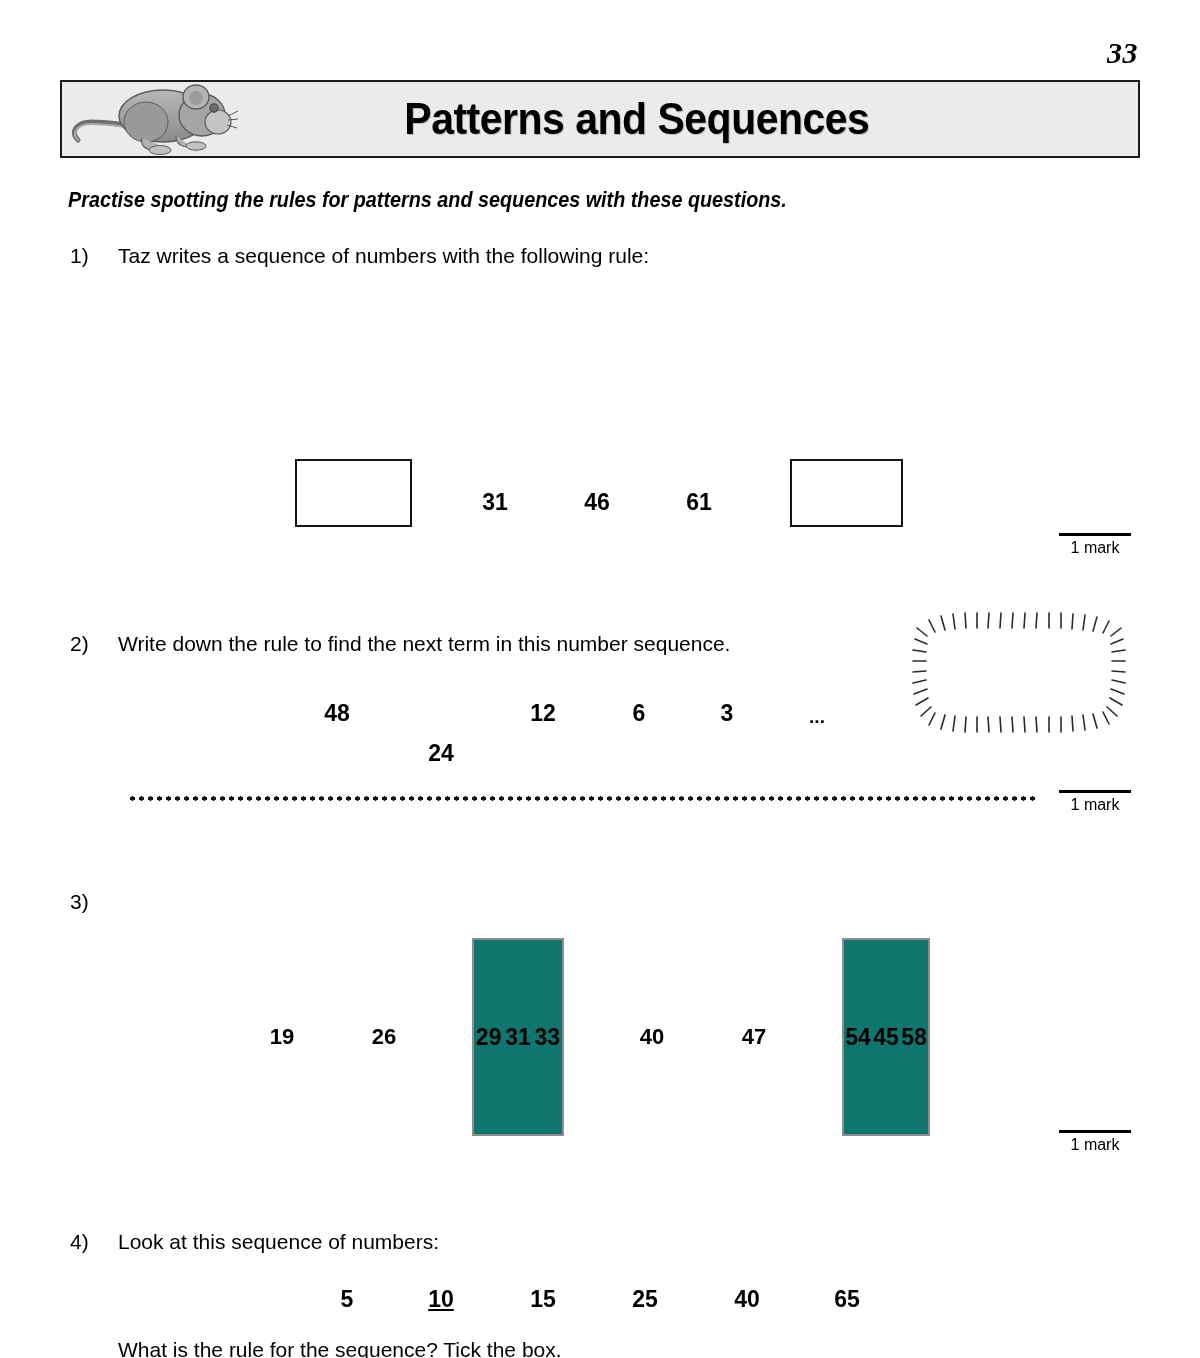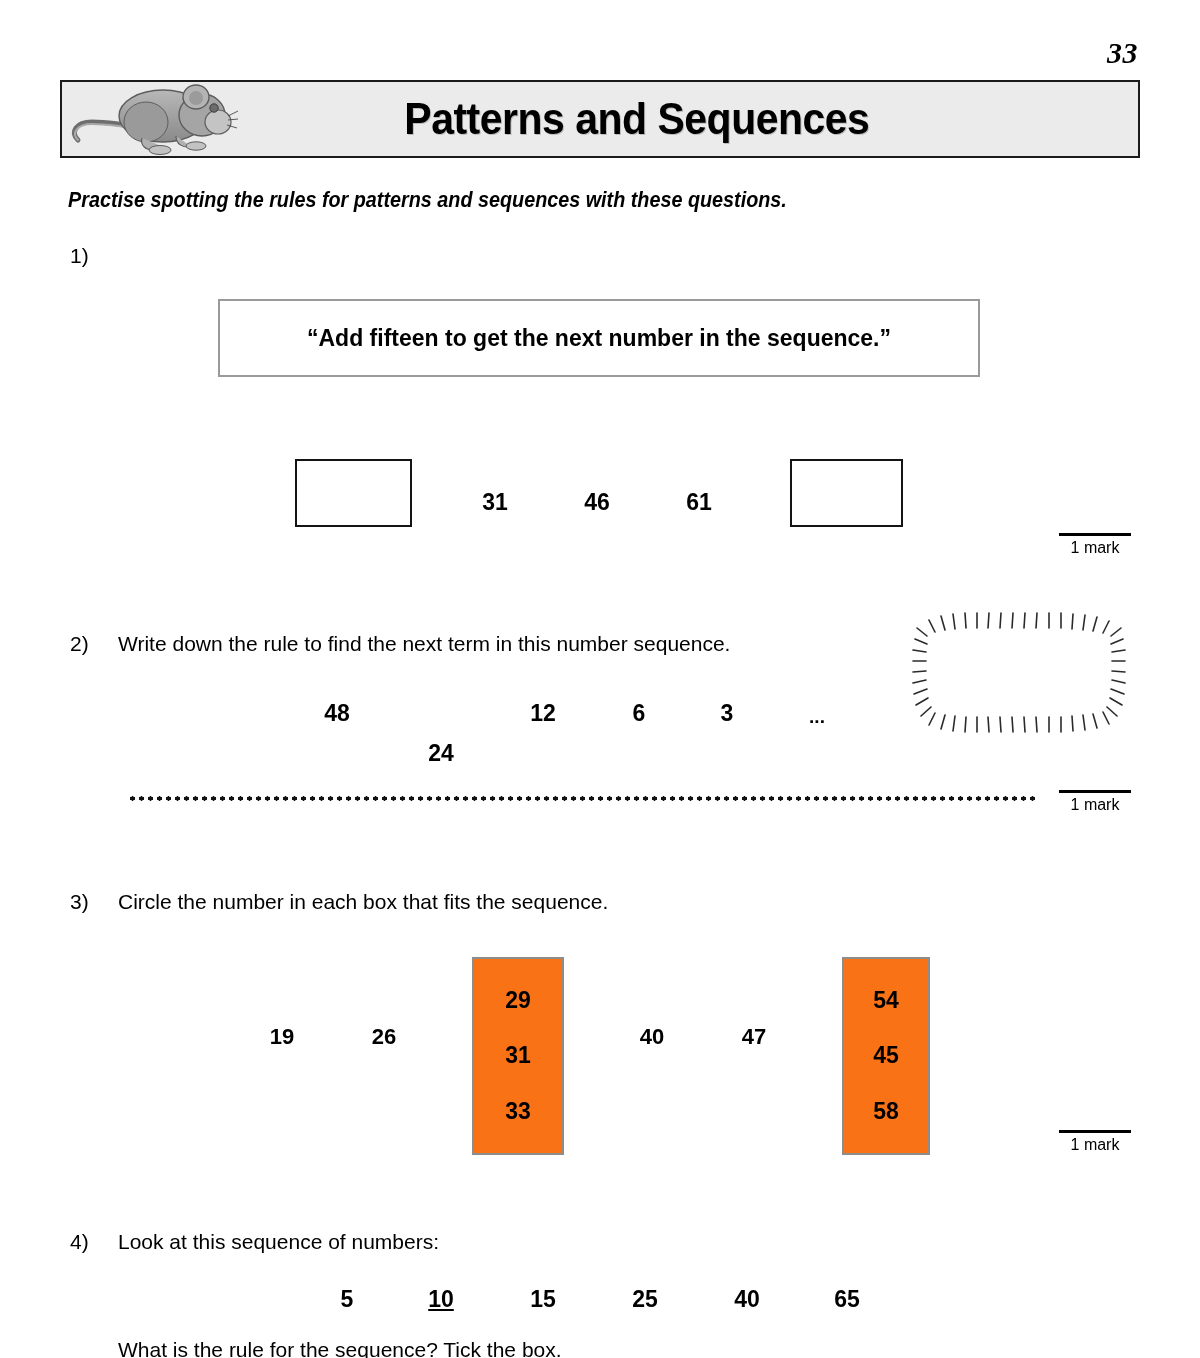--- a/index.html
+++ b/index.html
@@ -175,27 +175,26 @@
     background-size: 9px 7px;
     background-repeat: repeat-x;
     background-position: 0 center;
   }
 
   
   .choice-box {
     position: absolute;
     box-sizing: border-box;
     border: 2px solid #8d8d8d;
-    background: #f97316;
+    background: #0f766e;
     display: flex;
-    flex-direction: column;
+    flex-direction: row;
     align-items: center;
     justify-content: space-around;
     padding: 14px 0;
-    margin-top: 19px;
   }
   .choice-box .opt {
     font-size: 23px;
     font-weight: bold;
     line-height: 1;
   }
   .plain-term {
     position: absolute;
     font-size: 22px;
     font-weight: bold;
@@ -261,24 +260,22 @@
       <path d="M108 54 C 108 62, 114 66, 124 65" fill="#b0b0b0" stroke="#5d5d5d" stroke-width="1.2"></path>
       <ellipse cx="92" cy="68" rx="11" ry="4.5" fill="#c2c2c2" stroke="#5d5d5d" stroke-width="1"></ellipse>
       <ellipse cx="128" cy="64" rx="10" ry="4.2" fill="#c2c2c2" stroke="#5d5d5d" stroke-width="1"></ellipse>
     </svg>
     <div class="header-title">Patterns and Sequences</div>
   </div>
 
   <div class="intro-line">Practise spotting the rules for patterns and sequences with these questions.</div>
 
   <div class="q-num" style="left:70px; top:244px;">1)</div>
-
-  <div class="rule-box">
-    <span class="rule-text">“Add fifteen to get the next number in the sequence.”</span>
-  </div>
+  <div class="q-text" style="left:118px; top:244px;">Taz writes a sequence of numbers with the following rule:</div>
+
 
 
   <div class="answer-box" style="left:295px; top:459px; width:117px; height:68px;"></div>
   <div class="seq-term" style="left:460px; top:489px; width:70px;">31</div>
   <div class="seq-term" style="left:562px; top:489px; width:70px;">46</div>
   <div class="seq-term" style="left:664px; top:489px; width:70px;">61</div>
   <div class="answer-box" style="left:790px; top:459px; width:113px; height:68px;"></div>
 
   <div class="mark" style="left:1056px; top:533px;">
     <div class="rule"></div>
@@ -353,21 +350,20 @@
   <div class="seq-term" style="left:780px; top:706px; width:74px; font-size:19px;">...</div>
 
   <div class="dotted-line"></div>
 
   <div class="mark" style="left:1056px; top:790px;">
     <div class="rule"></div>
     <div class="label">1 mark</div>
   </div>
 
   <div class="q-num" style="left:70px; top:890px;">3)</div>
-  <div class="q-text" style="left:118px; top:890px;">Circle the number in each box that fits the sequence.</div>
 
   <div class="plain-term" style="left:250px; top:1024px; width:64px;">19</div>
   <div class="plain-term" style="left:352px; top:1024px; width:64px;">26</div>
 
   <div class="choice-box" style="left:472px; top:938px; width:92px; height:198px;">
     <span class="opt">29</span>
     <span class="opt">31</span>
     <span class="opt">33</span>
   </div>
 

